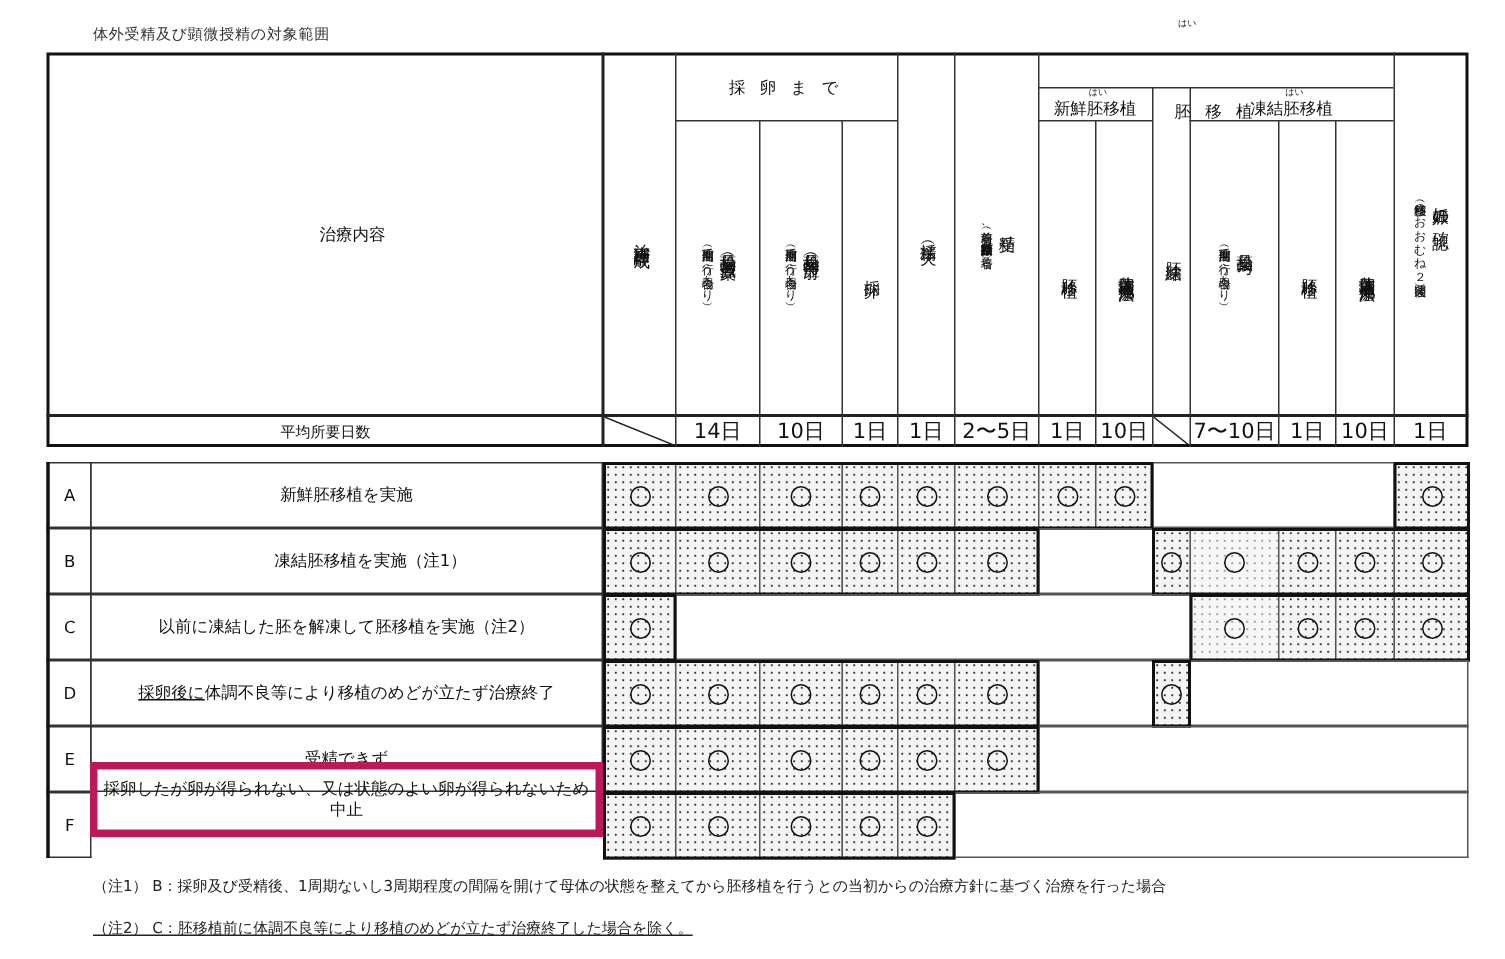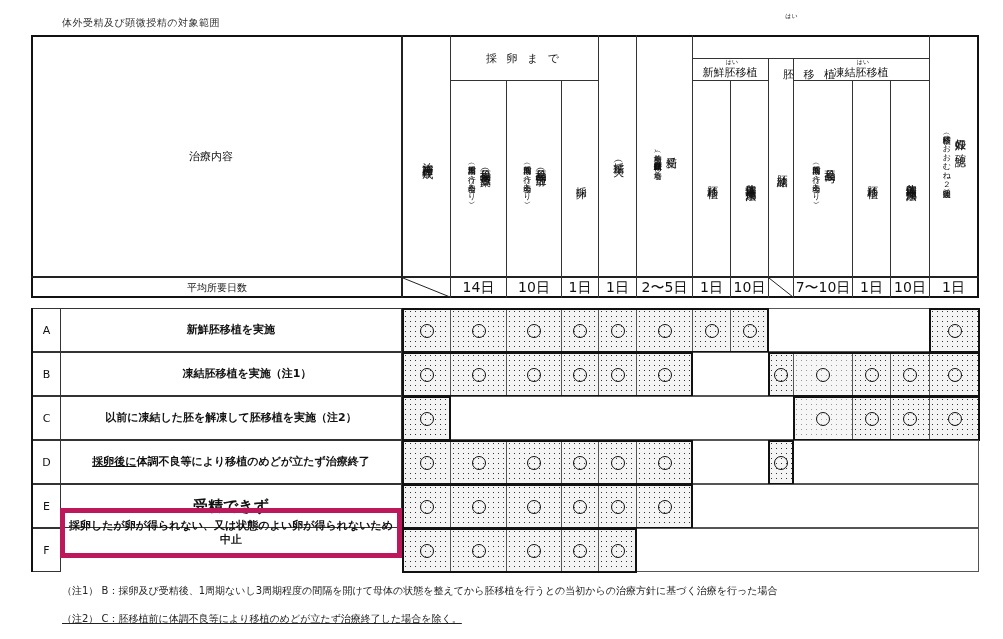--- a/index.html
+++ b/index.html
@@ -29,22 +29,22 @@
     background-image: radial-gradient(#333 0.7px, transparent 0.9px);
     background-size: 5px 5px;
   }
   .dot-light {
     background-color: #f6f6f6;
     background-image: radial-gradient(#9a9a9a 0.7px, transparent 0.9px);
     background-size: 5px 5px;
   }
   .circle { width: 14px; height: 14px; border: 1.6px solid #111; border-radius: 50%; background: transparent; }
   .rowlabel { font-size: 11px; }
-  .content { font-size: 11px; text-align: center; line-height: 1.25; font-weight: bold; }
-  .content.small { font-size: 15px; text-align: center; }
+  .content { font-size: 11px; text-align: center; line-height: 1.25; }
+  .content.small { font-size: 11px; text-align: center; }
   .u { text-decoration: underline; }
   .notes { font-size: 10px; color: #222; }
   .notes.u2 { text-decoration: underline; }
 </style>
 </head>
 <body>
 
 <div class="abs title">体外受精及び顕微授精の対象範囲</div>
 
 <div class="hdr-box" style="left:31px; top:35px; width:948px; height:263px;"></div>
@@ -64,21 +64,21 @@
 <div class="vline" style="left:793px; top:58px; height:240px;"></div>
 <div class="vline" style="left:852px; top:80px; height:218px;"></div>
 <div class="vline" style="left:890px; top:80px; height:218px;"></div>
 <div class="vline" style="left:929px; top:35px; height:263px;"></div>
 
 <div class="hline" style="left:450px; top:80px; width:148px;"></div>
 <div class="hline" style="left:692px; top:58px; width:237px;"></div>
 <div class="hline" style="left:692px; top:80px; width:76px;"></div>
 <div class="hline" style="left:793px; top:80px; width:136px;"></div>
 
-<div class="htext" style="left:27px; top:37px; width:368px; height:239px;text-align:right;">治療内容</div>
+<div class="htext" style="left:51px; top:37px; width:368px; height:239px;text-align:right;">治療内容</div>
 <div class="htext" style="left:33px; top:278px; width:368px; height:19px; font-size:10px;">平均所要日数</div>
 
 <div class="htext" style="left:450px; top:37px; width:148px; height:43px; letter-spacing:3px;">採 卵 ま で</div>
 
 <div class="htext" style="left:692px; top:36px; width:237px; height:22px; flex-direction:column;">
   <span class="ruby" style="margin-right:38px;">はい</span>
   <span style="letter-spacing:3px;margin-top:48px;">胚 移 植</span>
 </div>
 <div class="htext" style="left:692px; top:58px; width:76px; height:22px; flex-direction:column;">
   <span class="ruby" style="margin-left:4px;">はい</span>

